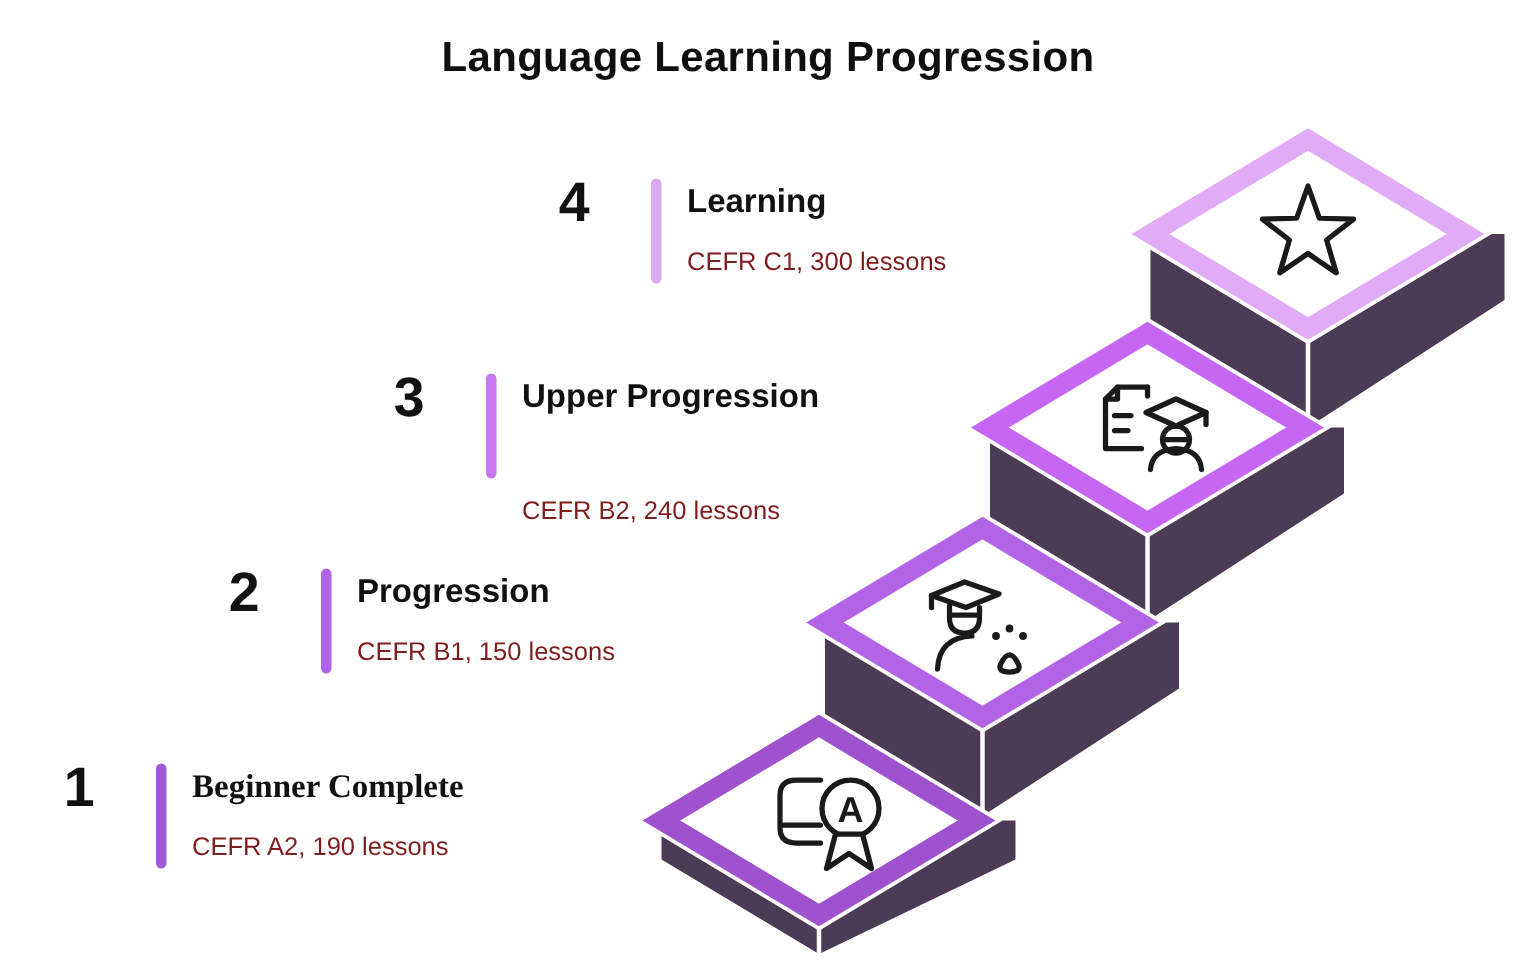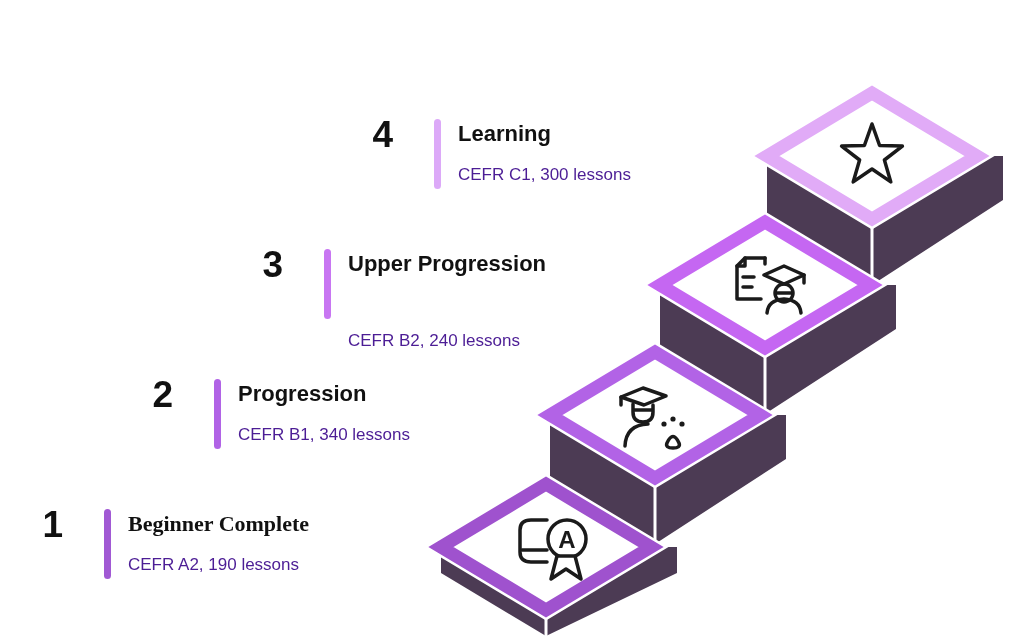--- a/index.html
+++ b/index.html
@@ -14,37 +14,38 @@
   .step-row{position:absolute;}
   .step-num{
     position:absolute;width:60px;text-align:right;
     font-size:37px;font-weight:800;color:#111;line-height:38px;
   }
   .step-bar{position:absolute;width:7px;height:70px;border-radius:3.5px;}
   .step-title{
     position:absolute;font-size:22px;font-weight:700;color:#111;line-height:26px;white-space:nowrap;
   }
   .step-sub{
-    position:absolute;font-size:17px;font-weight:400;color:#4c1d95;line-height:22px;white-space:nowrap;
+    position:absolute;font-size:17px;font-weight:400;color:#7f1d1d;line-height:22px;white-space:nowrap;
   }
   svg{position:absolute;left:0;top:0;}
   .band{fill:var(--side,#4C3B54);}
   .corner{stroke:#ffffff;stroke-width:3;}
   .dia-outline{fill:#ffffff;stroke:#ffffff;stroke-width:18;}
   .dia-border{fill:#ffffff;stroke-width:13;}
   .ic{stroke:#1a1a1a;stroke-width:3.5;fill:none;stroke-linecap:round;stroke-linejoin:round;}
   .ic-fill{fill:#1a1a1a;stroke:none;}
   .ic-white{fill:#ffffff;stroke:#1a1a1a;stroke-width:3.5;stroke-linejoin:round;}
   .badge-a{font-family:"Liberation Sans",sans-serif;font-size:24px;font-weight:700;fill:#1a1a1a;}
 </style>
 </head>
 <body>
 
 <div id="canvas" style="--side: #4C3B54; background: rgb(255, 255, 255);">
 
+  <div class="main-title">Language Learning Progression</div>
 
   <svg width="1024" height="641" viewBox="0 0 1024 641">
 
     <g>
       <polygon class="band" points="767,156 872,219 977,156 1003,156 1003,200 872,285 767,222"></polygon>
       <line class="corner" x1="872" y1="219" x2="872" y2="285"></line>
       <polygon class="dia-outline" points="872,93 977,156 872,219 767,156"></polygon>
       <polygon class="dia-border" points="872,93 977,156 872,219 767,156" stroke="#E1ABF7"></polygon>
       <g>
         <polygon class="ic" stroke-width="4" points="872,124 879.6,145.5 902.4,146.1 884.4,160 890.8,181.9 872,169 853.2,181.9 859.6,160 841.6,146.1 864.4,145.5"></polygon>
@@ -111,21 +112,21 @@
   <div class="step-row">
     <div class="step-num" style="left:223px;top:246px;">3</div>
     <div class="step-bar" style="left: 324px; top: 249px; background: rgb(200, 118, 242);"></div>
     <div class="step-title" style="left:348px;top:251px;">Upper Progression</div>
     <div class="step-sub" style="left:348px;top:294px;margin-top:36px;">CEFR B2, 240 lessons</div>
   </div>
   <div class="step-row">
     <div class="step-num" style="left:113px;top:376px;">2</div>
     <div class="step-bar" style="left: 214px; top: 379px; background: rgb(177, 99, 230);"></div>
     <div class="step-title" style="left:238px;top:381px;">Progression</div>
-    <div class="step-sub" style="left:238px;top:424px;">CEFR B1, 340 lessons</div>
+    <div class="step-sub" style="left:238px;top:424px;">CEFR B1, 150 lessons</div>
   </div>
   <div class="step-row">
     <div class="step-num" style="left:3px;top:506px;">1</div>
     <div class="step-bar" style="left: 104px; top: 509px; background: rgb(161, 89, 212);"></div>
     <div class="step-title" style="left:128px;top:511px;font-family:Liberation Serif, serif;">Beginner Complete</div>
     <div class="step-sub" style="left:128px;top:554px;">CEFR A2, 190 lessons</div>
   </div>
 
 </div>
 

